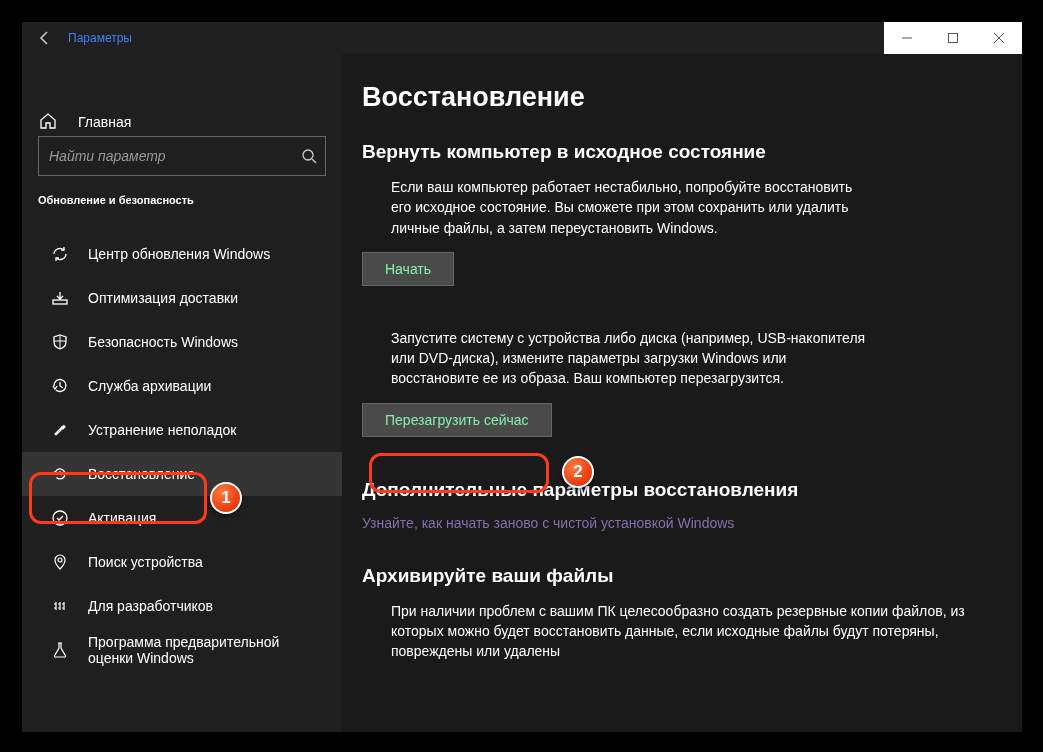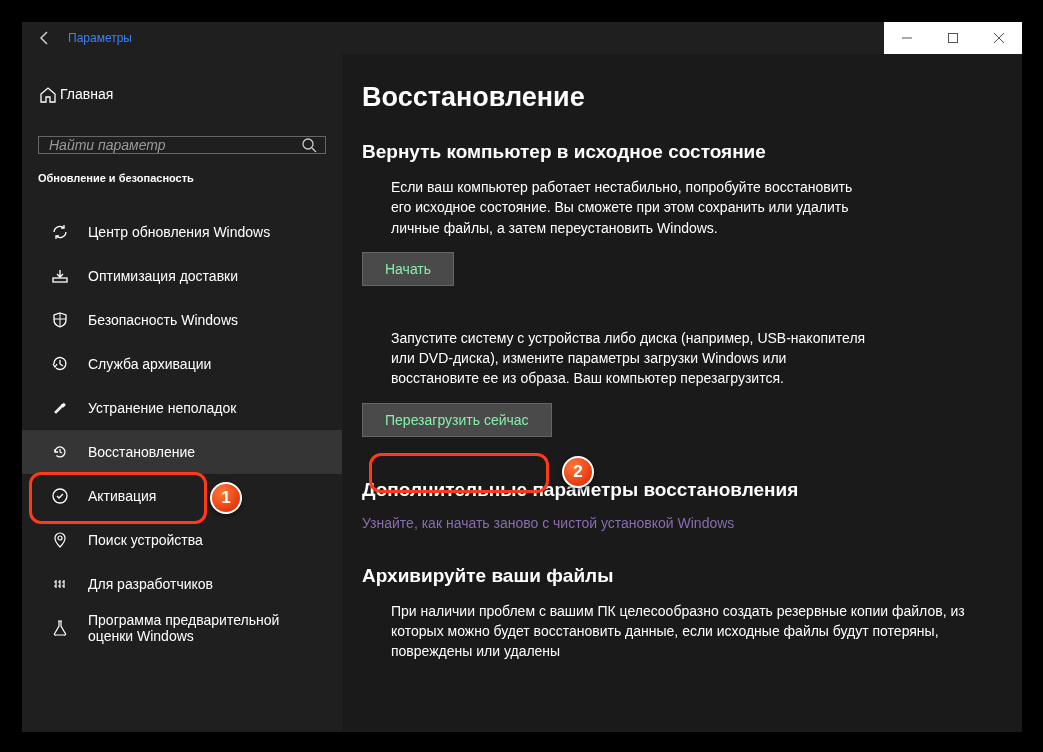--- a/index.html
+++ b/index.html
@@ -47,27 +47,27 @@
     flex:1; display:flex; overflow:hidden;
   }
   .sidebar {
     width: 320px;
     background:#1f1f1f;
     display:flex; flex-direction:column;
     padding-top:32px;
     color:#fff;
   }
   .home-row {
-    display:flex; align-items:flex-start;
+    display:flex; align-items:flex-end;
     height:44px; padding-left:16px;
-    gap:2px;
+    gap:20px;
   }
   .search-wrap {
     margin: 6px 16px 18px 16px;
-    height:18px;
+    height:40px;
     border:1px solid #666;
     display:flex; align-items:center;
     padding: 0 8px 0 10px;
   }
   .search-input {
     flex:1; background:transparent; border:none; outline:none; color:#fff;
     font-size:14px;
   }
   .search-input::placeholder { color:#999; font-style:italic; }
   .section-label {

